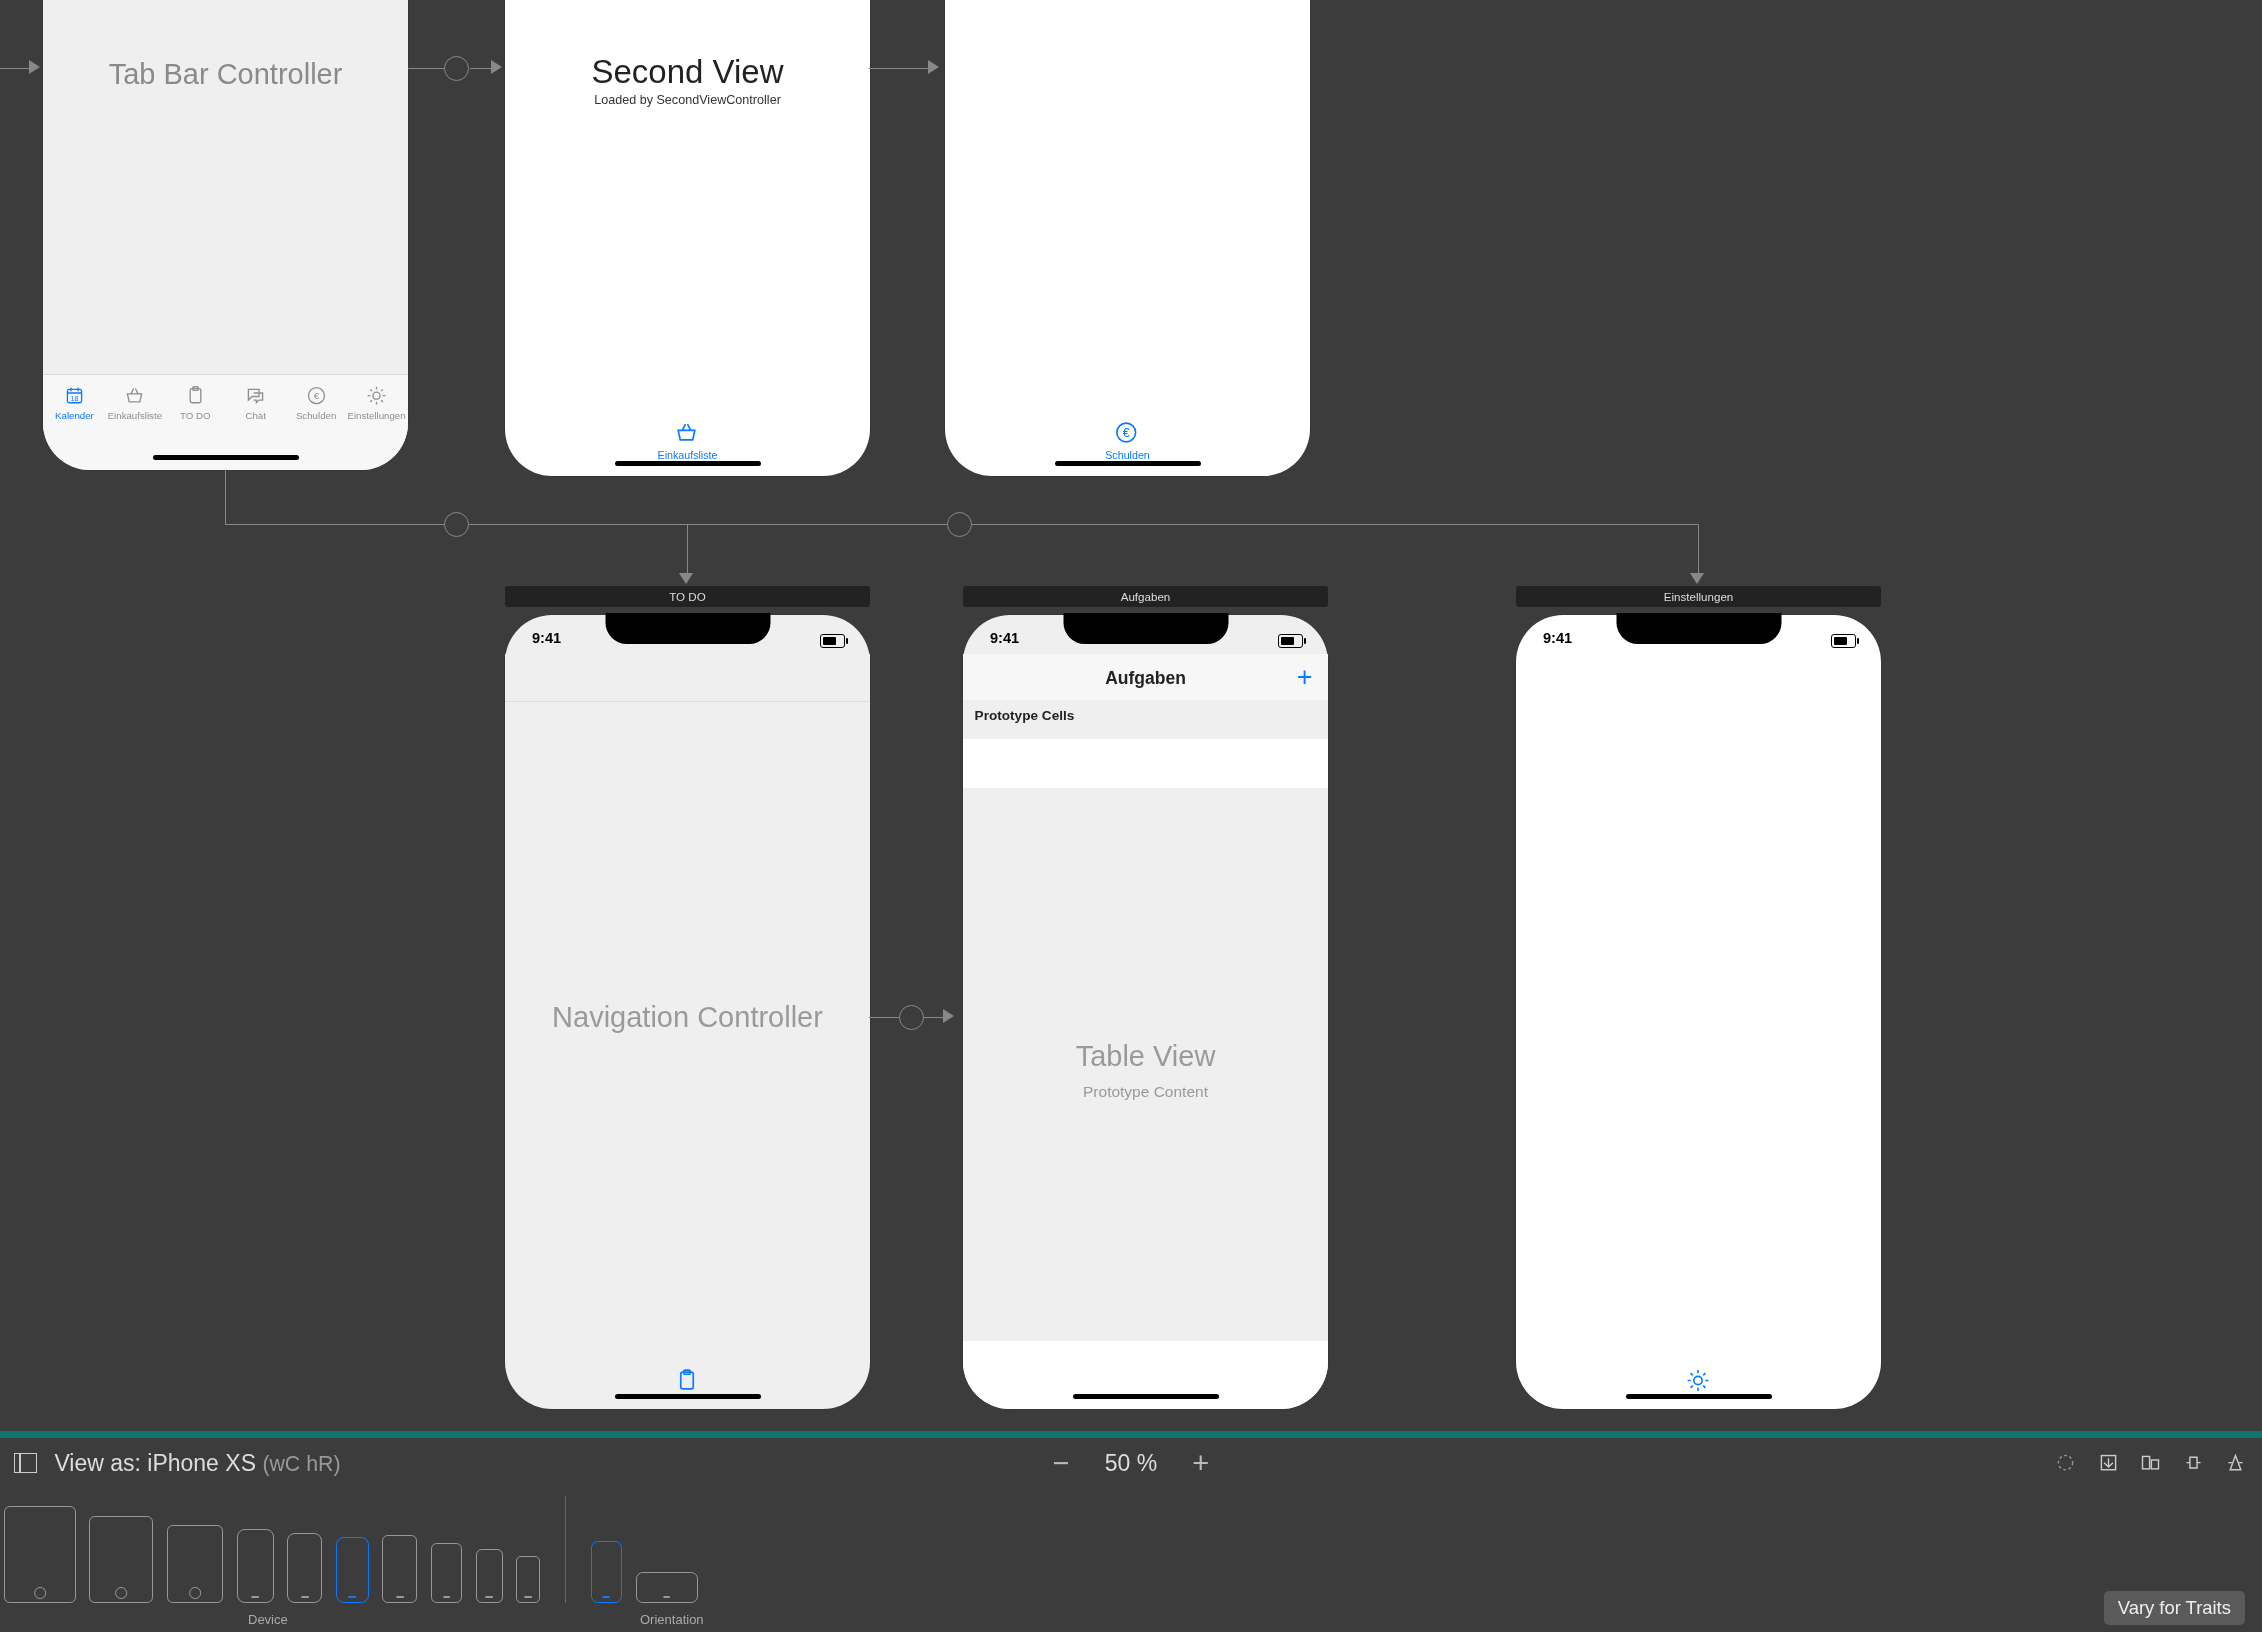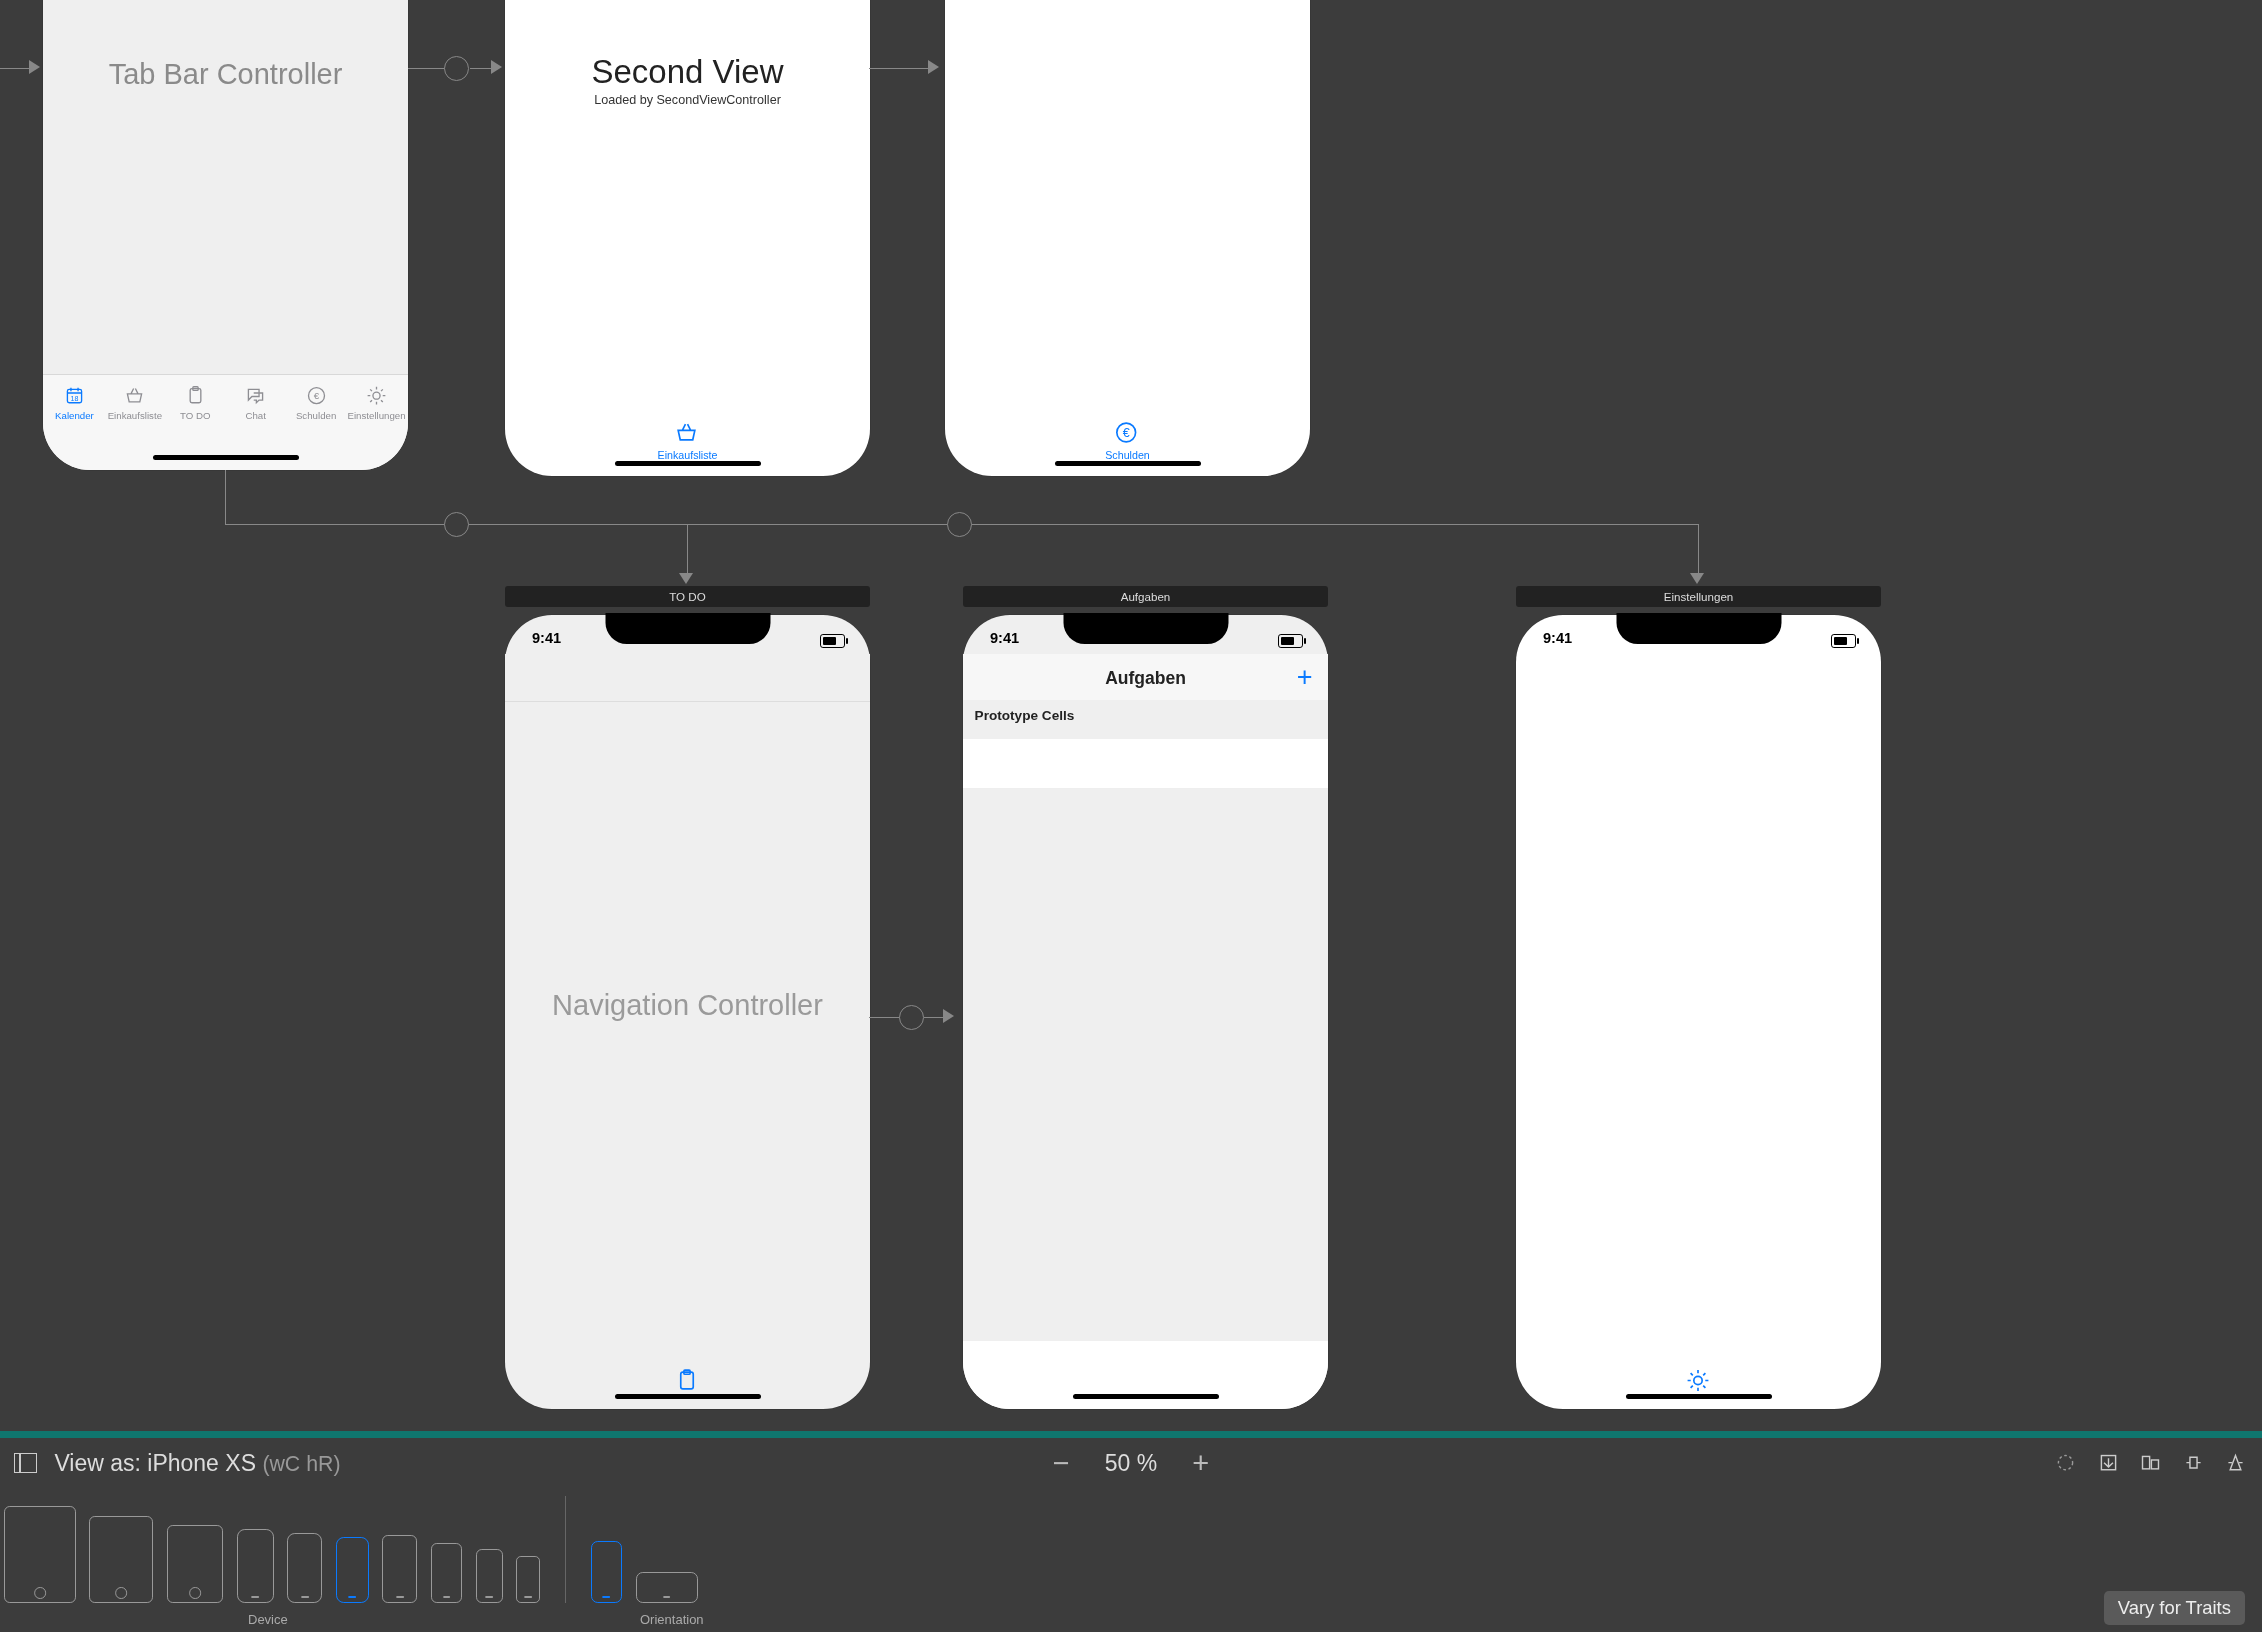--- a/index.html
+++ b/index.html
@@ -195,21 +195,21 @@
   <div class="arrow-head down" style="left:1690px;top:573px"></div>
 
   <div class="scene-title" style="left:505px;top:586px;width:365px">TO DO</div>
   <div class="phone grey" style="left:505px;top:615px;width:365px;height:794px">
     <div class="notch"></div>
     <div class="status-bar">
       <span class="time">9:41</span>
       <span class="bat"></span>
     </div>
     <div class="navbar" style="background:#efefef;border-bottom:1px solid #ddd"></div>
-    <div class="center-text big" style="top:374px">Navigation Controller</div>
+    <div class="center-text big" style="top:386px">Navigation Controller</div>
     <div class="single-tab nolabel" style="bottom:13.6px">
       <span class="ic">
         <svg viewBox="0 0 24 24" width="29" height="25">
             <rect x="6" y="4" width="12" height="16" rx="2" fill="none" stroke="#0a7aff" stroke-width="1.6"></rect>
             <rect x="9" y="2" width="6" height="4" rx="1" fill="none" stroke="#0a7aff" stroke-width="1.6"></rect>
           </svg>
       </span>
     </div>
     <div class="home-ind"></div>
   </div>
@@ -225,20 +225,24 @@
     <div class="status-bar">
       <span class="time">9:41</span>
       <span class="bat"></span>
     </div>
     <div class="navbar">
       <div class="ttl">Aufgaben</div>
       <div class="plus">+</div>
     </div>
     <div class="proto-hdr">Prototype Cells</div>
     <div class="proto-row"></div>
+    <div class="table-body">
+      <div class="center-text big" style="top:252px;position:relative">Table View</div>
+      <div class="center-text sub" style="top:254px;position:relative">Prototype Content</div>
+    </div>
     <div class="table-footer"></div>
     <div class="home-ind"></div>
   </div>
 
   <div class="scene-title" style="left:1516px;top:586px;width:365px">Einstellungen</div>
   <div class="phone" style="left:1516px;top:615px;width:365px;height:794px">
     <div class="notch"></div>
     <div class="status-bar">
       <span class="time">9:41</span>
       <span class="bat"></span>

